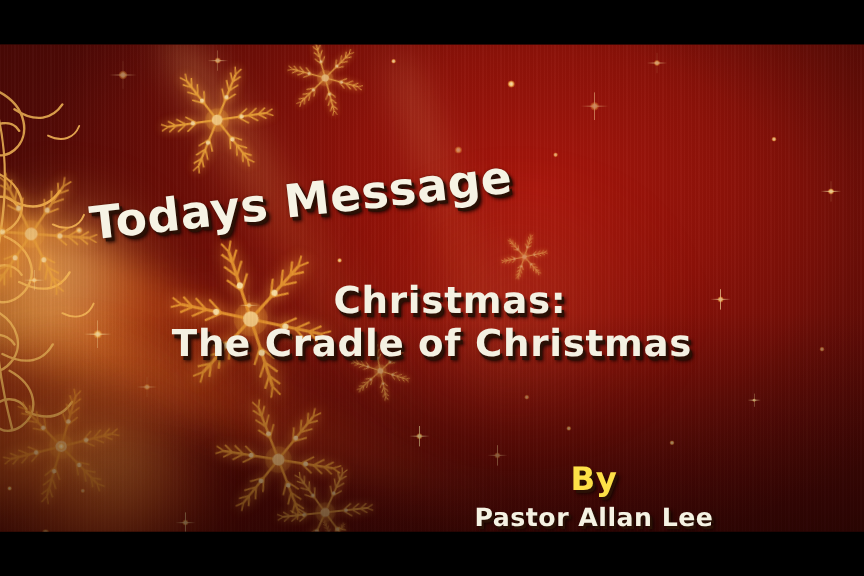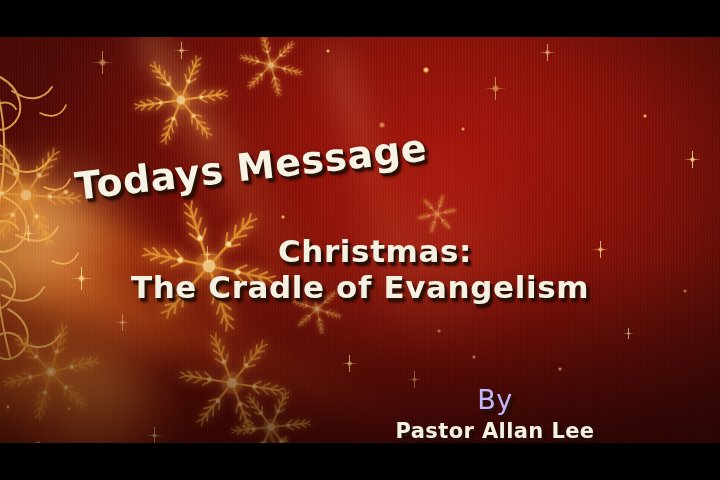--- a/index.html
+++ b/index.html
@@ -212,25 +212,25 @@
 
   .byline-block {
     position: absolute;
     left: 330px;
     top: 348px;
     width: 330px;
     text-align: center;
   }
   .byline-by {
     font-family: "DejaVu Sans", sans-serif;
-    font-weight: normal;
+    font-weight: bold;
     font-size: 27px;
     line-height: 29px;
     letter-spacing: 0.5px;
-    color: #c4b5fd;
+    color: #fde047;
     text-shadow:
       2px 3px 0 #2a1005,
       3px 4px 3px rgba(16,4,2,0.85);
   }
   .byline-name {
     font-family: "DejaVu Sans", sans-serif;
     font-weight: bold;
     font-size: 21px;
     line-height: 34px;
     letter-spacing: 0.4px;
@@ -980,21 +980,21 @@
 
     <div class="bg-scan"></div>
     <div class="bg-vignette"></div>
 
     <div id="text-layer">
 
       <div class="title-main">Todays Message</div>
 
       <div class="subtitle-block">
         <div class="subtitle-line l1">Christmas:</div>
-        <div class="subtitle-line l2">The Cradle of Evangelism</div>
+        <div class="subtitle-line l2">The Cradle of Christmas</div>
       </div>
 
       <div class="byline-block">
         <div class="byline-by">By</div>
         <div class="byline-name">Pastor Allan Lee</div>
       </div>
 
     </div>
   </div>
 

